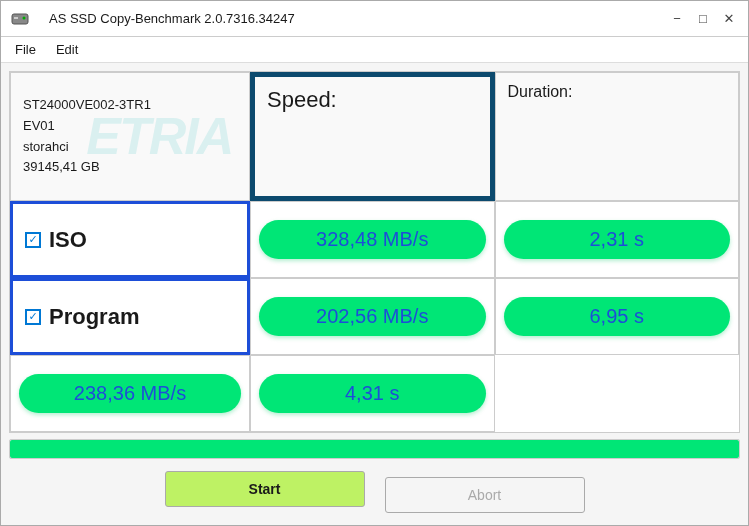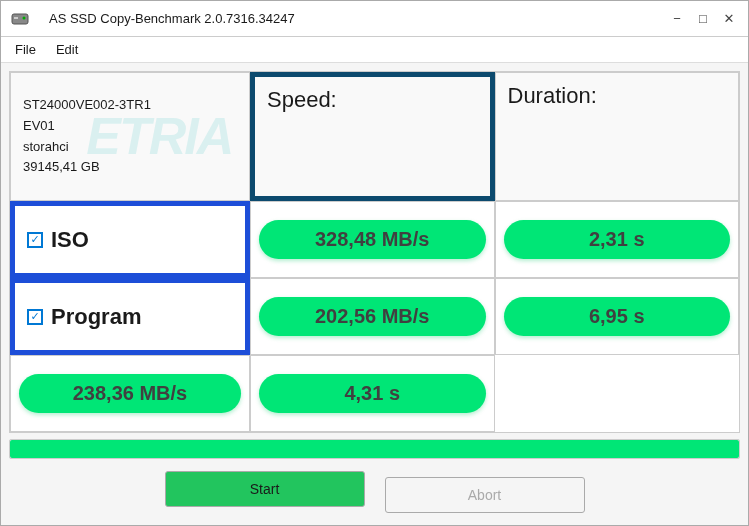--- a/index.html
+++ b/index.html
@@ -122,25 +122,25 @@
       padding: 10px 12px;
       font-size: 22px;
       color: #1a1a1a;
     }
     .duration-header-area {
       border: 1px solid #ccc;
       background: #f9f9f9;
       display: flex;
       align-items: flex-start;
       padding: 10px 12px;
-      font-size: 22px;
+      font-size: 16px;
       color: #1a1a1a;
     }
     .row-label-cell {
-      border: 5px solid #1d4ed8;
+      border: 3px solid #1d4ed8;
       display: flex;
       align-items: center;
       padding: 8px 12px;
       gap: 8px;
       background: white;
     }
     .row-label-cell .label-text {
       font-size: 22px;
       font-weight: bold;
       color: #1a1a1a;
@@ -166,22 +166,22 @@
       align-items: center;
       justify-content: center;
       padding: 6px 8px;
       background: white;
     }
     .green-pill {
       background: #00e676;
       border-radius: 20px;
       padding: 8px 24px;
       font-size: 20px;
-      font-weight: bold;
-      color: #404040;
+      font-weight: normal;
+      color: #1d4ed8;
       width: 100%;
       text-align: center;
       box-shadow: 0 2px 4px rgba(0,200,100,0.3);
     }
     .progress-bar-container {
       height: 20px;
       background: #e0e0e0;
       border: 1px solid #ccc;
       border-radius: 2px;
       overflow: hidden;
@@ -206,21 +206,21 @@
       cursor: pointer;
       border-radius: 3px;
       color: #1a1a1a;
     }
     .btn:disabled {
       color: #aaa;
       cursor: default;
       background: #f5f5f5;
       margin-top: 6px;
     }
-    .btn.primary { background: #22c55e; }
+    .btn.primary { background: #bef264; font-weight: bold; }
   </style>
 </head>
 <body>
 
 <div class="window">
 
   <div class="title-bar">
     <div class="title-bar-left">
       <span class="window-icon">
         <svg viewBox="0 0 18 18" width="18" height="18">

